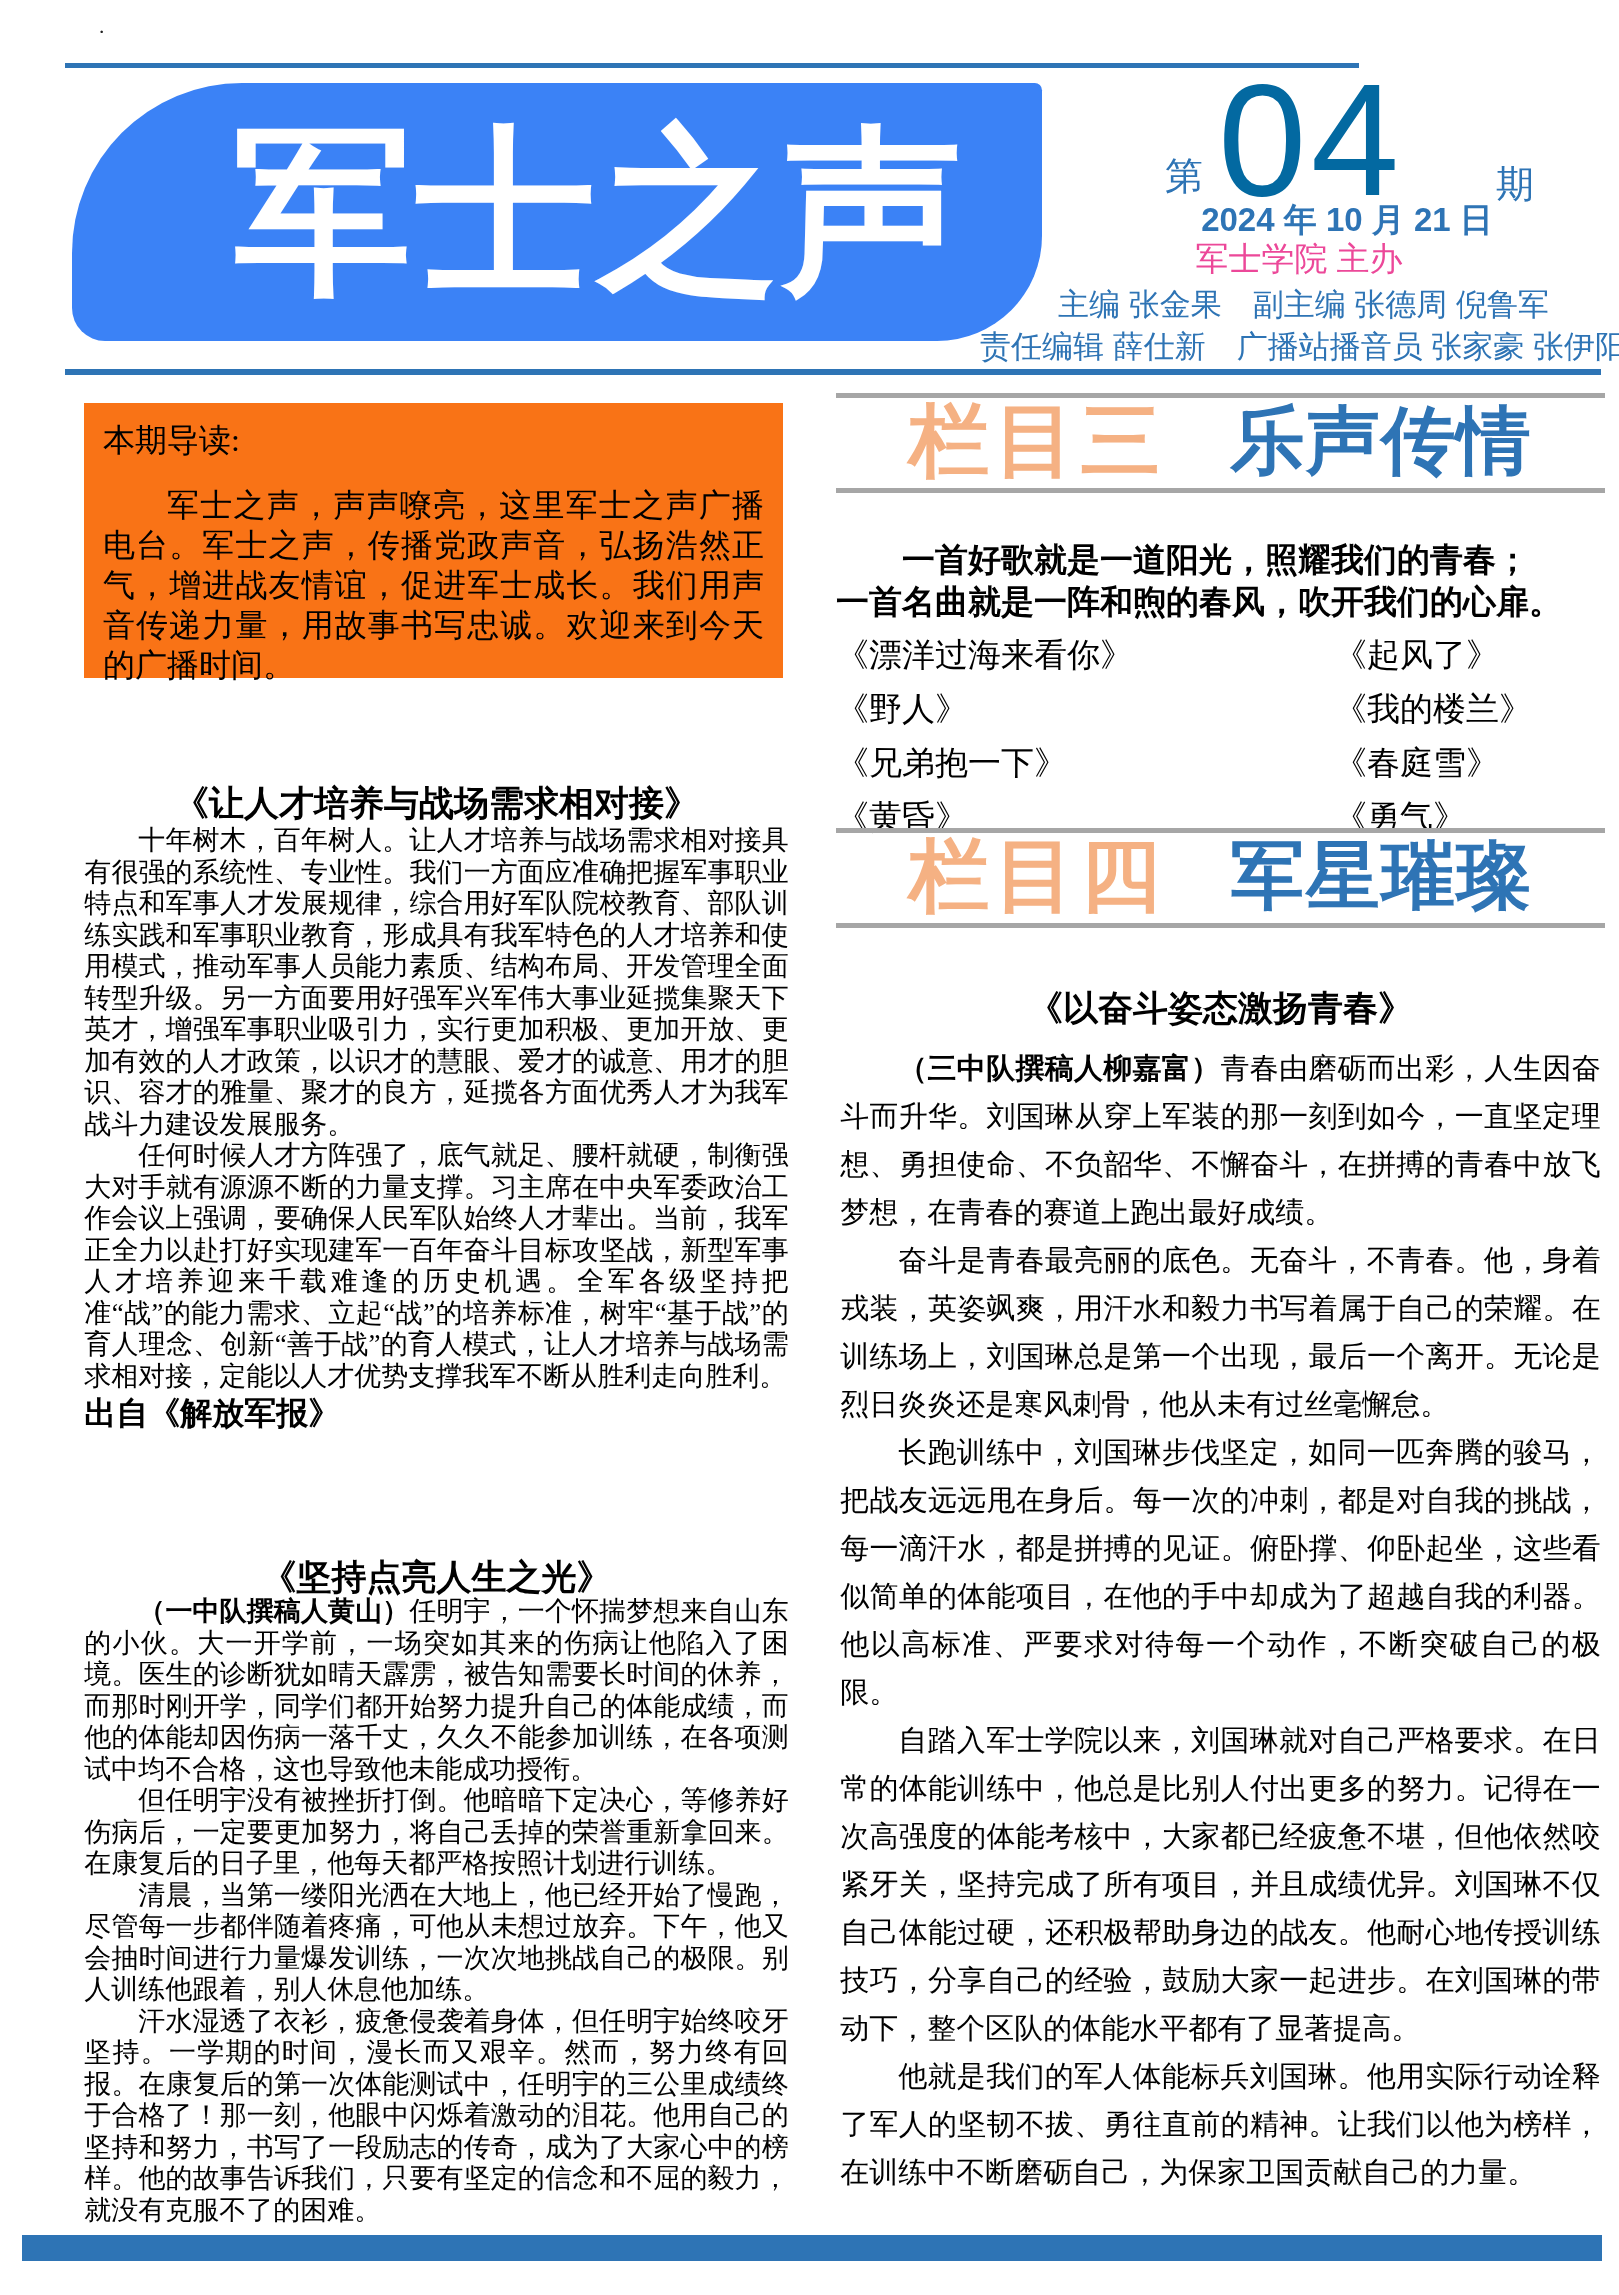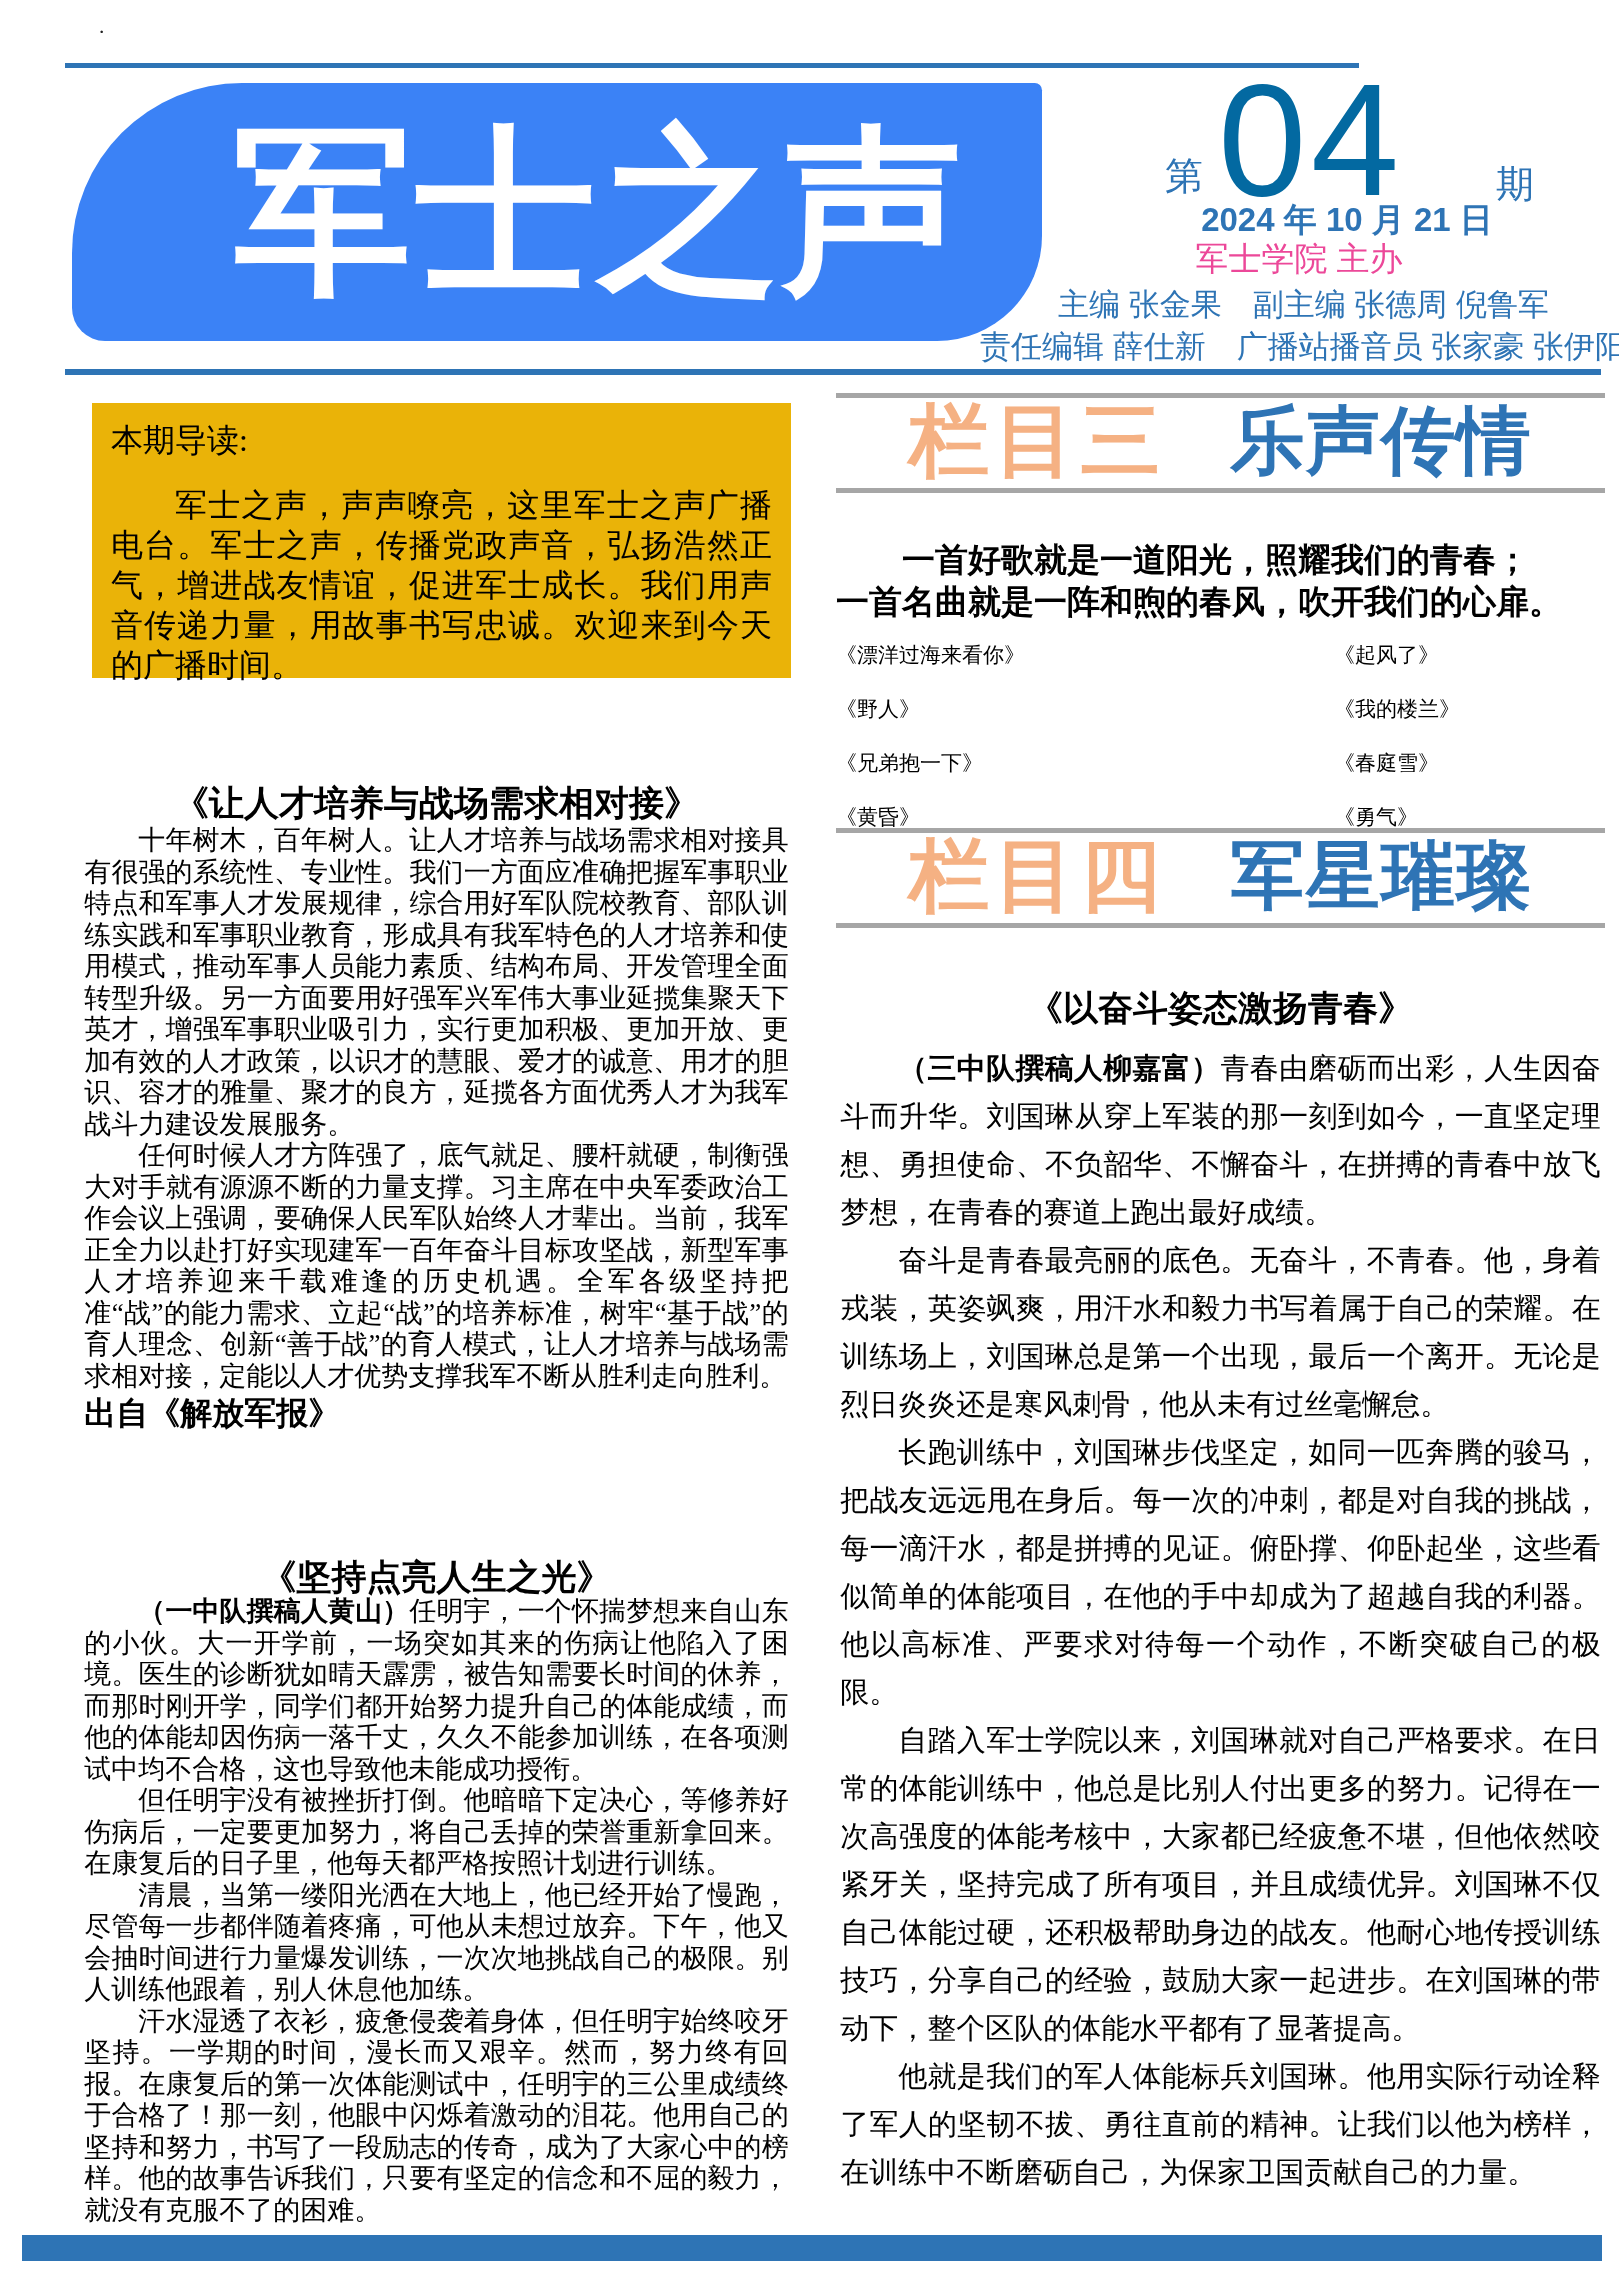--- a/index.html
+++ b/index.html
@@ -24,21 +24,21 @@
   .issue-number{position:absolute;left:1218px;top:61px;font-size:159px;line-height:1;letter-spacing:4.3px;color:#0369a1;font-family:"Liberation Sans","DejaVu Sans",sans-serif;}
   .issue-suffix{position:absolute;left:1496px;top:159px;font-size:38px;color:#2E74B5;font-family:"Liberation Sans","DejaVu Sans",sans-serif;}
   .issue-date{position:absolute;left:1079px;top:198px;width:536px;text-align:center;font-size:33px;color:#2E74B5;font-family:"Liberation Sans","DejaVu Sans",sans-serif;font-weight:bold;}
   .issue-org{position:absolute;left:1031px;top:237px;width:536px;text-align:center;font-size:33px;color:#ec4899;font-family:"Liberation Sans","DejaVu Sans",sans-serif;}
   .issue-editors{position:absolute;left:992px;top:284px;width:623px;text-align:center;font-size:31px;color:#2E74B5;font-family:"Liberation Sans","DejaVu Sans",sans-serif;}
   .issue-staff{position:absolute;left:977px;top:326px;width:652px;text-align:center;font-size:31px;color:#2E74B5;font-family:"Liberation Sans","DejaVu Sans",sans-serif;}
   
   .col-left{position:absolute;left:80px;top:402px;width:713px;height:1853px;}
   .col-right{position:absolute;left:836px;top:391px;width:769px;height:1853px;}
   
-  .intro-box{position:absolute;left:12px;top:1.4px;width:699px;height:275px;background:#eab308;
+  .intro-box{position:absolute;left:4px;top:1.4px;width:699px;height:275px;background:#f97316;
     padding:16px 19px 14.5px;box-sizing:border-box;}
   .intro-label{font-size:32px;margin-bottom:22px;}
   .intro-text{font-size:32px;line-height:40px;text-indent:2em;margin:0;text-align:justify;}
   
   .section-head{
     position:absolute;left:0;width:100%;box-sizing:border-box;
     border-top:5px solid #A6A6A6;border-bottom:5px solid #A6A6A6;
     display:flex;justify-content:center;align-items:center;gap:64px;
     padding:2.9px 0 5.8px;
   }
@@ -50,21 +50,21 @@
   .body-text p{margin:0;text-indent:2em;text-align:justify;font-size:27px;line-height:31.5px;}
   .col-right .body-text p{font-size:29px;line-height:48px;}
   .byline{font-weight:bold;}
   .attribution{text-align:right;font-weight:bold;text-indent:0 !important;padding-right:7.2px;font-size:32px !important;line-height:43px !important;}
   
   .song-intro{position:absolute;left:0;width:100%;font-weight:bold;font-size:33px;line-height:42px;}
   .song-intro .indent{text-indent:2em;}
   .song-grid{position:absolute;left:0;width:100%;}
   .song-row{display:flex;height:54px;align-items:center;}
   .song-cell-left{width:498px;}
-  .song{font-size:21px;}
+  .song{font-size:33px;}
   
   .footer-bar{position:absolute;left:22px;top:2235px;width:1580px;height:26px;background:#2E74B5;}
 </style>
 </head>
 <body>
 
 <div class="page">
 
   <span class="corner-mark">·</span>
 

